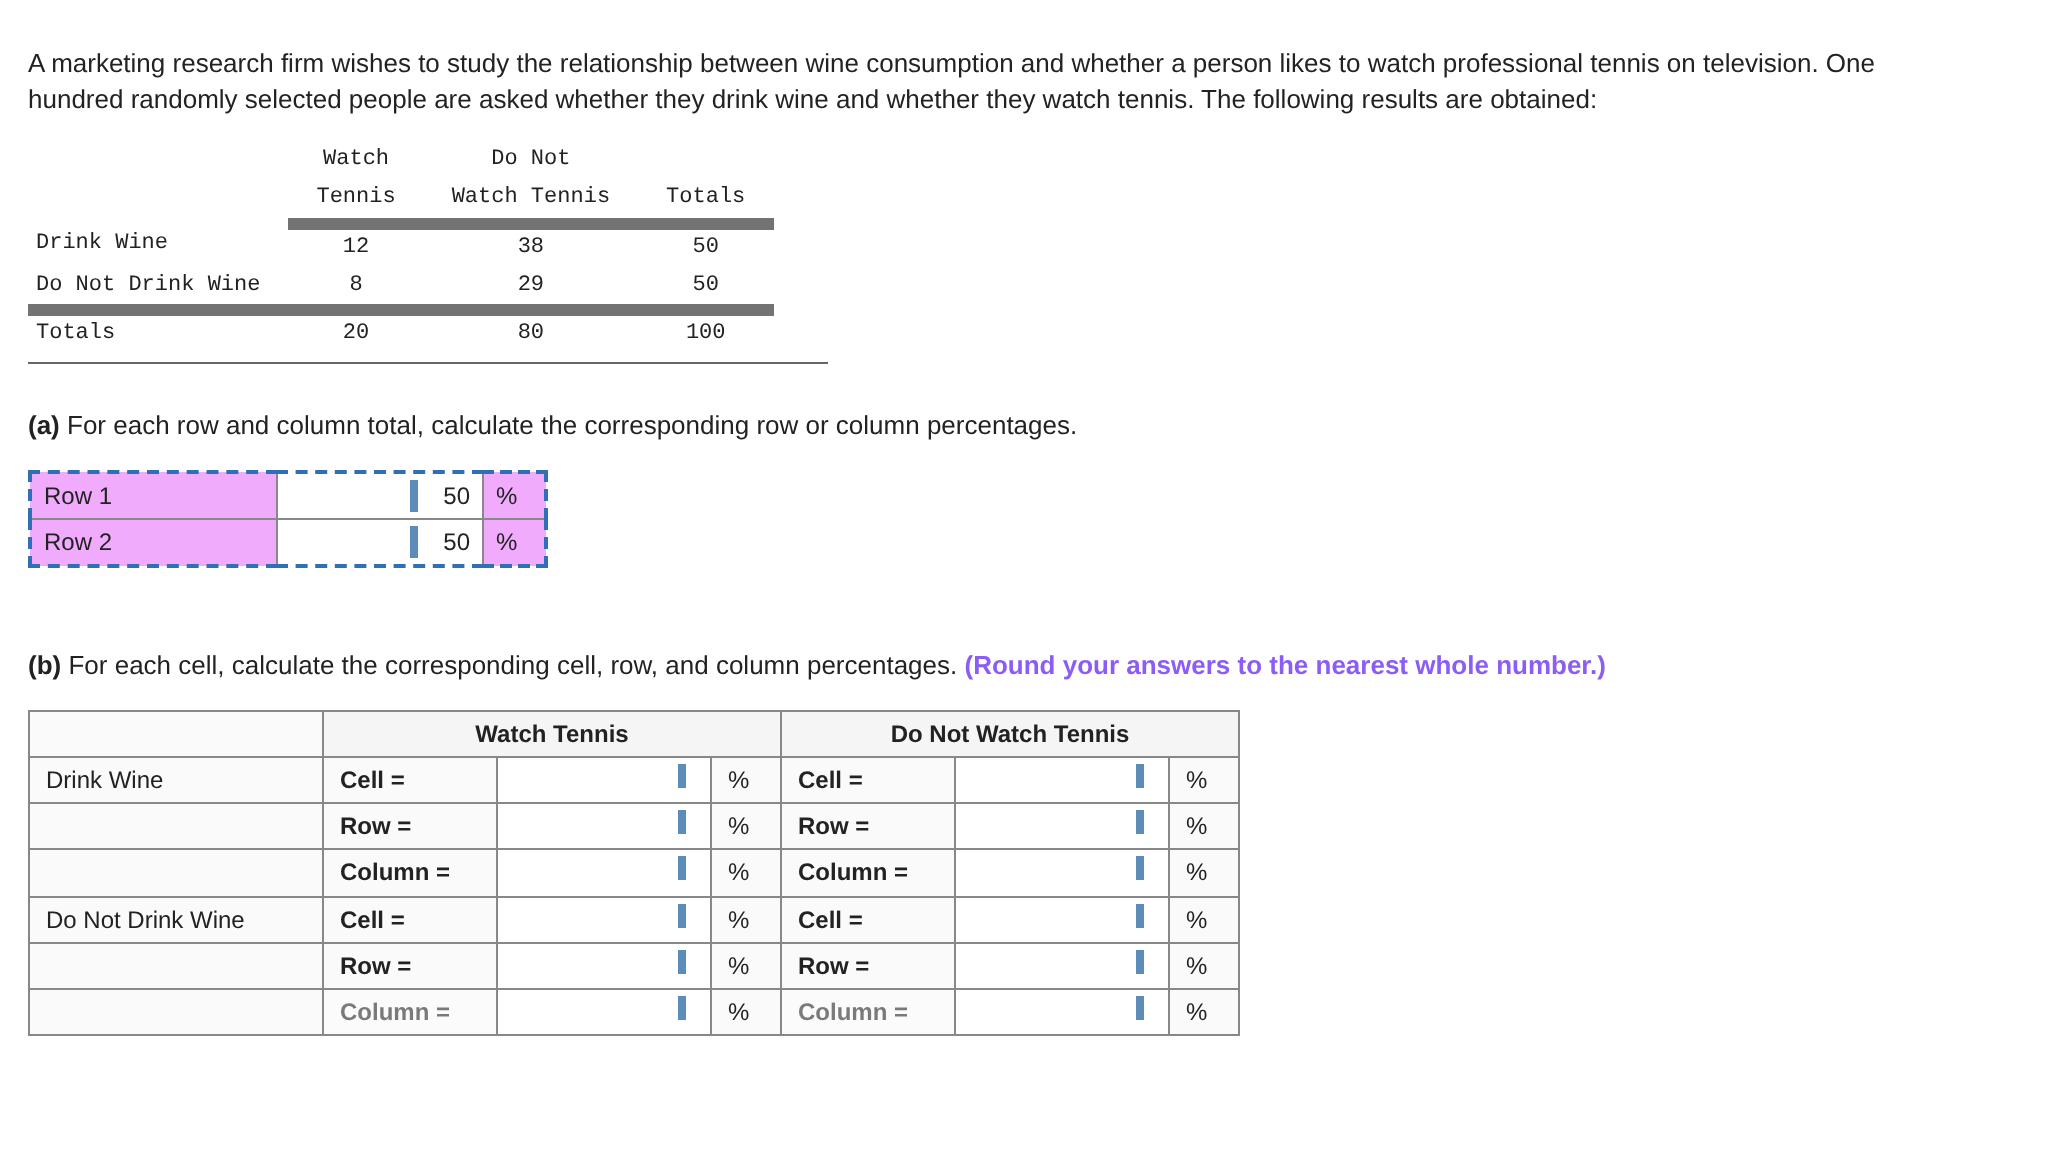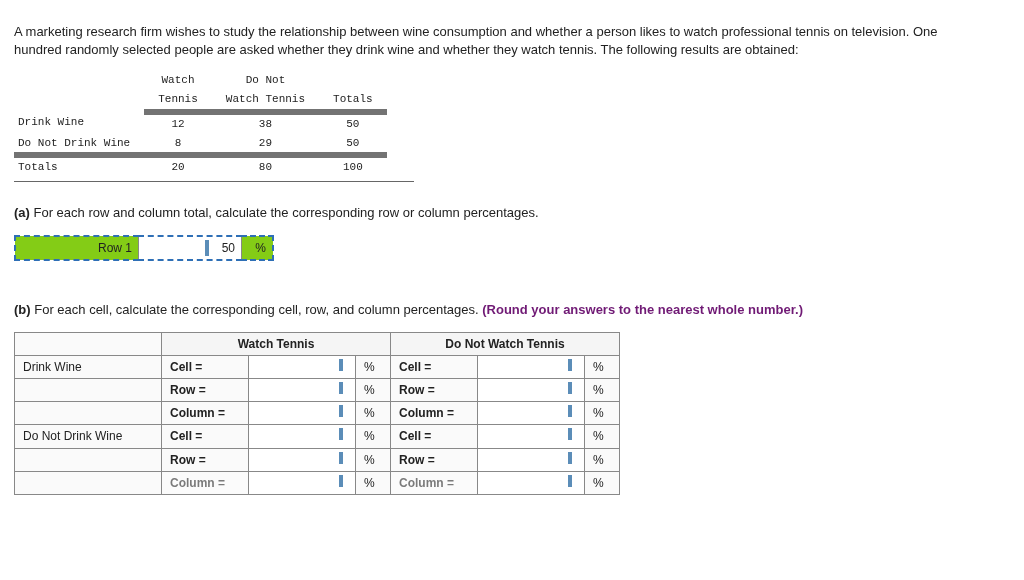--- a/index.html
+++ b/index.html
@@ -21,32 +21,31 @@
   .data-table .rowlabel { text-align: left; padding-left: 4px; }
   .data-table .bborder { border-bottom: 6px solid #737373; }
   .scroll-hint {
     width: 400px; height: 8px; border-top: 1px solid #666;
     margin-bottom: 14px;
   }
   .section-label b { font-weight: bold; }
   .pct-table { border: 2px dashed #2e6fb6; margin: 8px 0 40px 0; }
   .pct-table td {
     border: 1px solid #888; padding: 3px 6px; font-size: 12px;
-    background: #84cc16;
-    text-align: right;
+    background: #f0abfc;
   }
   .pct-table td.labelcell { width: 110px; }
   .pct-table td.inputcell { width: 90px; text-align: right; background: #fff; }
   .pct-table td.unit { width: 18px; }
   .inputcell-inner {
     border-left: 4px solid #5b8db8; display: inline-block;
     padding-left: 6px; min-width: 20px; text-align: right;
     font-size: 12px;
   }
-  .red { color: #701a75; font-weight: bold; }
+  .red { color: #8b5cf6; font-weight: bold; }
   .b-table { margin-top: 10px; }
   .b-table td, .b-table th {
     border: 1px solid #888; padding: 3px 8px; font-size: 12px;
     background: #fafafa;
   }
   .b-table th { font-weight: bold; text-align: center; background: #f5f5f5; }
   .b-table td.rlabel { width: 130px; }
   .b-table td.clabel { width: 70px; font-weight: bold; }
   .b-table td.valcell { width: 90px; text-align: right; background: #fff; }
   .b-table td.unit2 { width: 18px; }
@@ -99,20 +98,25 @@
 <div class="scroll-hint"></div>
 
 <p class="section-label">
   <b>(a)</b><span> For each row and column total, calculate the corresponding row or column percentages.</span>
 </p>
 
 <table class="pct-table">
   <tbody id="partA-body">
       <tr>
         <td class="labelcell">Row 1</td>
+        <td class="inputcell"><span class="inputcell-inner">50</span></td>
+        <td class="unit">%</td>
+      </tr>
+      <tr>
+        <td class="labelcell">Row 2</td>
         <td class="inputcell"><span class="inputcell-inner">50</span></td>
         <td class="unit">%</td>
       </tr>
     </tbody>
 </table>
 
 <p class="section-label">
   <b>(b)</b><span> For each cell, calculate the corresponding cell, row, and column percentages. </span><span class="red">(Round your answers to the nearest whole number.)</span>
 </p>
 

